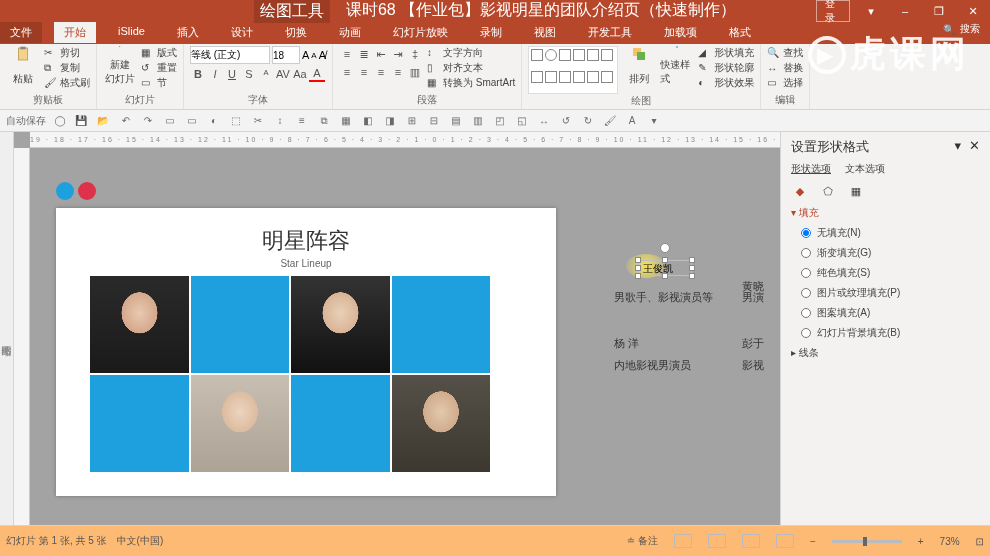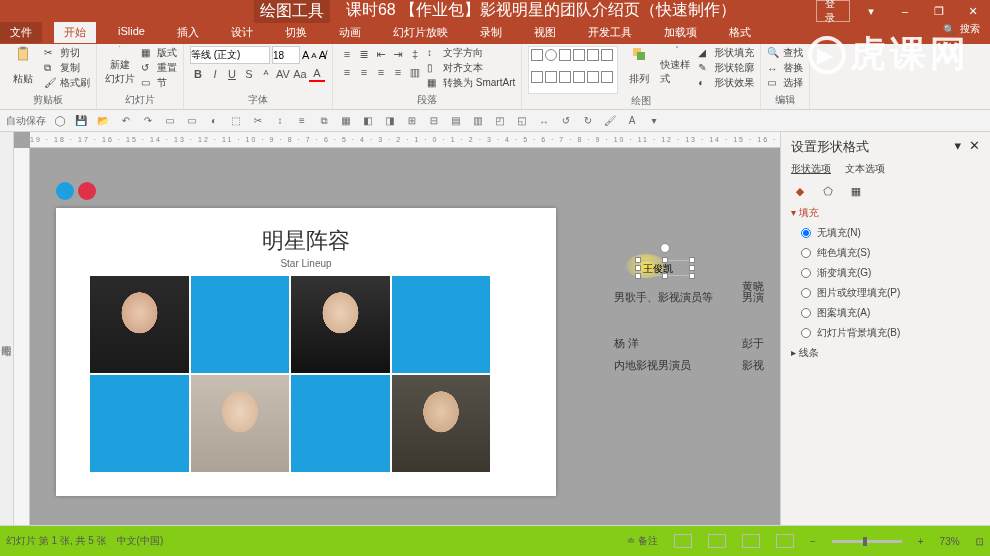--- a/index.html
+++ b/index.html
@@ -78,21 +78,21 @@
 .pane h3 { font-size: 13px; color: #333; font-weight: 500; display: flex; justify-content: space-between; }
 .pane .tabs2 { display: flex; gap: 14px; margin: 6px 0; font-size: 10px; }
 .pane .tabs2 span:first-child { text-decoration: underline; }
 .pane .iconrow { display: flex; gap: 10px; margin: 6px 0; }
 .pane .iconrow span { width: 18px; height: 18px; display: flex; align-items: center; justify-content: center; }
 .pane .sect { color: #b7472a; font-size: 10px; margin: 6px 0 4px; cursor: pointer; }
 .pane label { display: flex; align-items: center; gap: 6px; font-size: 10px; margin: 6px 0 3px 10px; cursor: pointer; }
 .pane input[type=radio] { width: 10px; height: 10px; }
 
 
-.status { position: absolute; bottom: 0; left: 0; right: 0; height: 18px; background: #84cc16; border-top: 1px solid #d4d4d4; display: flex; align-items: center; font-size: 10px; color: #555; padding: 15px 6px; gap: 10px; }
+.status { position: absolute; bottom: 0; left: 0; right: 0; height: 18px; background: #fdba74; border-top: 1px solid #d4d4d4; display: flex; align-items: center; font-size: 10px; color: #555; padding: 15px 6px; gap: 10px; }
 .status .r { margin-left: auto; display: flex; align-items: center; gap: 16px; }
 .status .vbtn { width: 18px; height: 14px; border: 1px solid #bbb; cursor: pointer; }
 .zoom-slider { width: 70px; height: 3px; background: #bbb; position: relative; }
 .zoom-slider::after { content: ''; position: absolute; top: -3px; left: 45%; width: 4px; height: 9px; background: #666; }
 
 
 .watermark { position: absolute; top: 30px; right: 20px; font-size: 36px; font-weight: bold; color: rgba(255,255,255,.9); letter-spacing: 4px; pointer-events: none; display: flex; align-items: center; gap: 4px; }
 .watermark .logo-c { width: 38px; height: 38px; border: 4px solid rgba(255,255,255,.9); border-radius: 50%; display: flex; align-items: center; justify-content: center; font-size: 20px; }
 
 svg { display: block; }
@@ -424,25 +424,25 @@
       <span>⬠</span>
       <span>▦</span>
     </div>
     <div class="sect">▾ <span>填充</span></div>
     <label>
         <input type="radio" name="fill" checked="" style="">
         <span>无填充(N)</span>
       </label>
     <label>
         <input type="radio" name="fill" style="">
+        <span>渐变填充(G)</span>
+      </label>
+    <label>
+        <input type="radio" name="fill" style="">
         <span>纯色填充(S)</span>
-      </label>
-    <label>
-        <input type="radio" name="fill" style="">
-        <span>渐变填充(G)</span>
       </label>
     <label>
         <input type="radio" name="fill" style="">
         <span>图片或纹理填充(P)</span>
       </label>
     <label>
         <input type="radio" name="fill" style="">
         <span>图案填充(A)</span>
       </label>
     <label>

